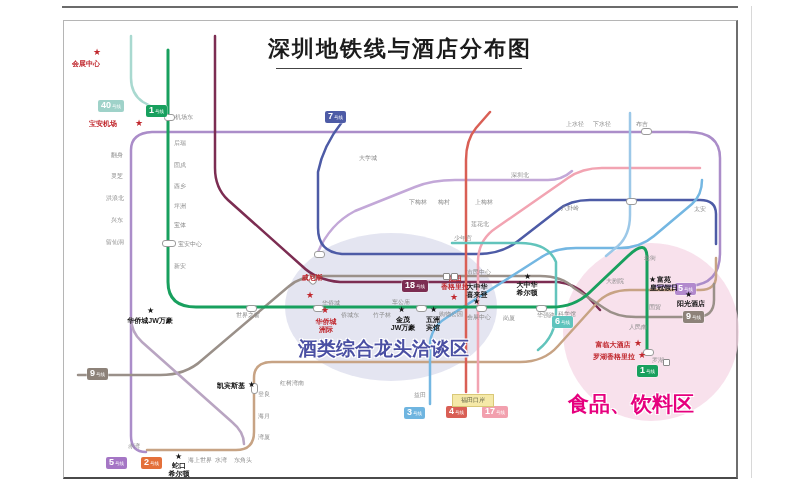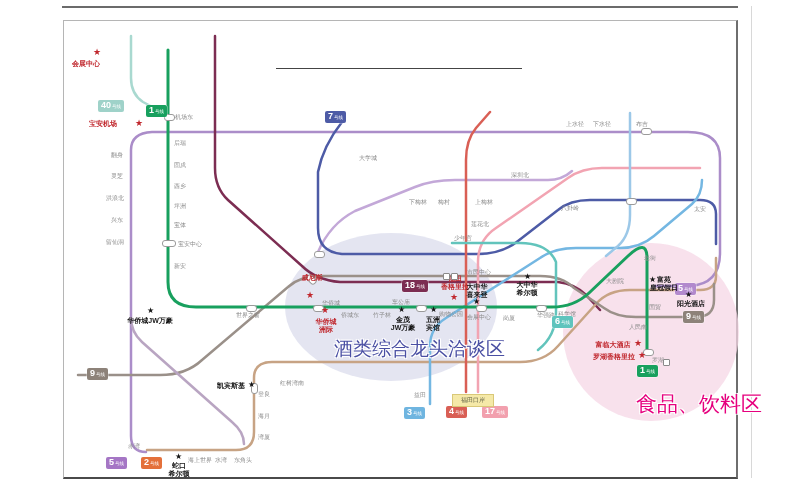--- a/index.html
+++ b/index.html
@@ -7,22 +7,22 @@
         font-family:"Liberation Sans","DejaVu Sans",sans-serif;}
   .top-rule{position:absolute;left:62px;top:6px;width:676px;height:2px;background:#6b6b6b;}
   .side-rule{position:absolute;left:751px;top:6px;width:1px;height:472px;background:#d8d8d8;}
   .map-frame{position:absolute;left:63px;top:20px;width:672px;height:456px;background:transparent;
              border:1px solid #b5b5b5;border-right:2px solid #6e6e6e;border-bottom:2px solid #4a4a4a;}
   .map-title{position:absolute;left:0;top:34px;width:800px;text-align:center;
              font-size:22px;font-weight:bold;color:#1b1b1b;letter-spacing:2px;margin:0;}
   .title-rule{position:absolute;left:276px;top:68px;width:246px;height:1px;background:#444;}
   svg.rail{position:absolute;left:0;top:0;}
   .zone{position:absolute;border-radius:50%;}
-  .zone-label{position:absolute;font-weight:normal;white-space:nowrap;
-              text-shadow:1px 1px 0 #fff,-1px -1px 0 #fff,1px -1px 0 #fff,-1px 1px 0 #fff;margin-left:36px;}
+  .zone-label{position:absolute;font-weight:bold;white-space:nowrap;
+              text-shadow:1px 1px 0 #fff,-1px -1px 0 #fff,1px -1px 0 #fff,-1px 1px 0 #fff;}
   .badge{position:absolute;display:flex;align-items:baseline;border-radius:2px;
          padding:1px 3px;line-height:9px;box-shadow:0 0 0 0.5px rgba(255,255,255,.6);}
   .badge .num{font-size:9px;font-weight:bold;color:#fff;}
   .badge .suf{font-size:4.5px;color:#fff;margin-left:1px;}
   .st{position:absolute;font-size:6px;color:#8b8b8b;white-space:nowrap;transform:translateX(-50%);line-height:6px;}
   .pill{position:absolute;background:#fff;border:1px solid #9a9a9a;border-radius:3px;}
   .star{position:absolute;font-size:9px;line-height:9px;}
   .star.red{color:#c0272d;}
   .star.black{color:#141414;font-size:8px;}
   .hotel-line{position:absolute;font-size:7px;font-weight:bold;white-space:nowrap;
@@ -34,20 +34,21 @@
   .ic{position:absolute;width:5px;height:5px;border:1px solid #8a8a8a;background:#fff;border-radius:1px;}
 </style>
 </head>
 <body>
 
 <div class="page">
   <div class="top-rule"></div>
   <div class="side-rule"></div>
   <div class="map-frame"></div>
 
+  <h1 class="map-title">深圳地铁线与酒店分布图</h1>
   <div class="title-rule"></div>
 
   <div id="zone-ellipses">
       <div class="zone" style="left: 285px; top: 233px; width: 212px; height: 148px; background: rgb(215, 217, 234); opacity: 0.68;"></div>
       <div class="zone" style="left: 563px; top: 243px; width: 176px; height: 178px; background: rgb(246, 215, 229); opacity: 0.75;"></div>
     </div>
 
   <svg class="rail" id="rail-svg" width="800" height="500">
       <path d="M131,36 V78 Q131,94 143,102 L162,112" fill="none" stroke="#a9d9d0" stroke-width="2.5" stroke-linejoin="round" stroke-linecap="round"></path>
       <path d="M146,452 Q131,452 131,436 V150 Q131,133 152,132 H688 Q720,132 720,158 V253 Q720,284 690,286 H655" fill="none" stroke="#ab8dc9" stroke-width="2.5" stroke-linejoin="round" stroke-linecap="round"></path>
@@ -233,14 +234,14 @@
       <div class="star black" style="left: 685px; top: 290px;">★</div>
       <div class="hotel-line black" style="left: 691px; top: 300px;">阳光酒店</div>
     </div>
   <div id="icons">
       <div class="ic" style="left: 443px; top: 273px;"></div>
       <div class="ic" style="left: 451px; top: 273px;"></div>
       <div class="ic" style="left: 663px; top: 359px;"></div>
     </div>
 
   <div class="zone-label" style="left: 298px; top: 336px; font-size: 19px; color: rgb(74, 79, 163);">酒类综合龙头洽谈区</div>
-  <div class="zone-label" style="left: 600px; top: 390px; font-size: 21px; color: rgb(230, 0, 126);">食品、饮料区</div>
+  <div class="zone-label" style="left: 568px; top: 390px; font-size: 21px; color: rgb(230, 0, 126);">食品、饮料区</div>
 </div>
 
 </body></html>

